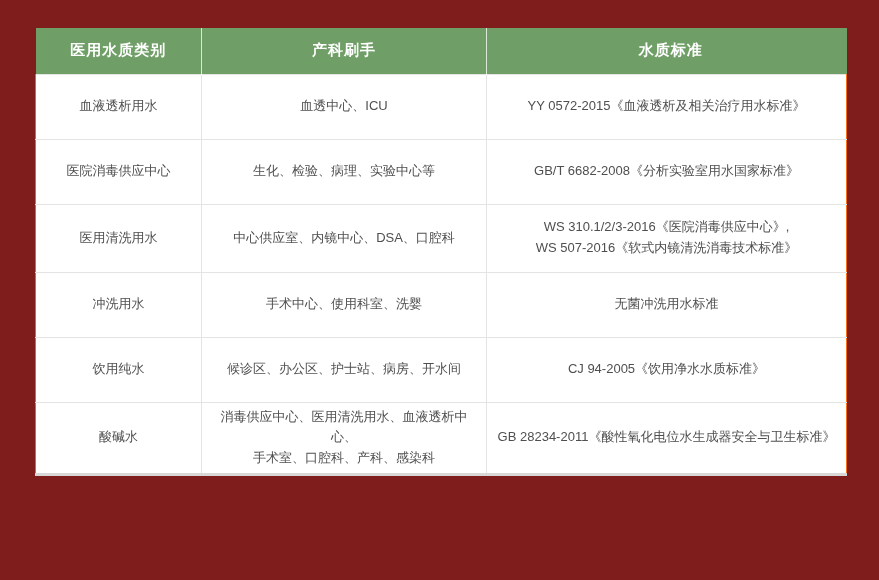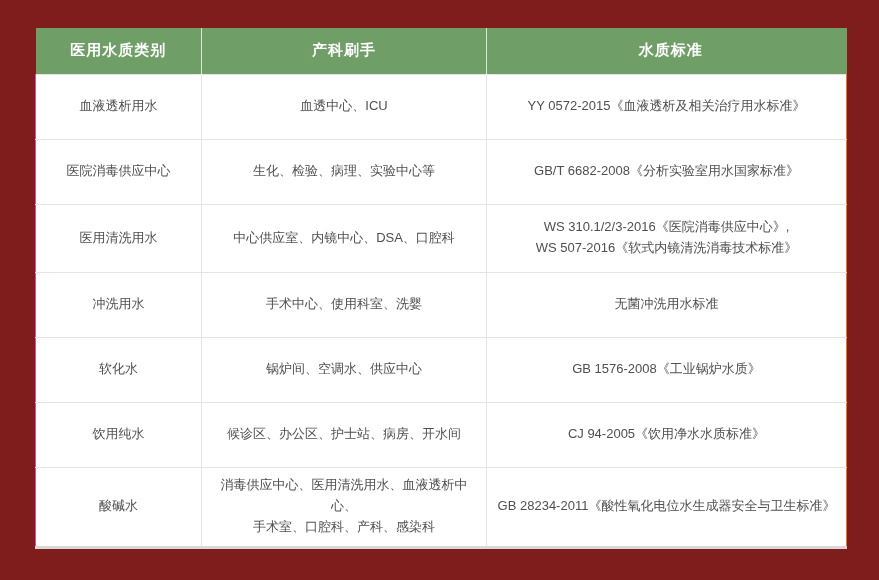--- a/index.html
+++ b/index.html
@@ -88,25 +88,20 @@
         <td>中心供应室、内镜中心、DSA、口腔科</td>
         <td>WS 310.1/2/3-2016《医院消毒供应中心》,
 WS 507-2016《软式内镜清洗消毒技术标准》</td>
       </tr>
       <tr>
         <td>冲洗用水</td>
         <td>手术中心、使用科室、洗婴</td>
         <td>无菌冲洗用水标准</td>
       </tr>
       <tr>
-        <td>软化水</td>
-        <td>锅炉间、空调水、供应中心</td>
-        <td>GB 1576-2008《工业锅炉水质》</td>
-      </tr>
-      <tr>
         <td>饮用纯水</td>
         <td>候诊区、办公区、护士站、病房、开水间</td>
         <td>CJ 94-2005《饮用净水水质标准》</td>
       </tr>
       <tr>
         <td>酸碱水</td>
         <td>消毒供应中心、医用清洗用水、血液透析中心、
 手术室、口腔科、产科、感染科</td>
         <td>GB 28234-2011《酸性氧化电位水生成器安全与卫生标准》</td>
       </tr>

